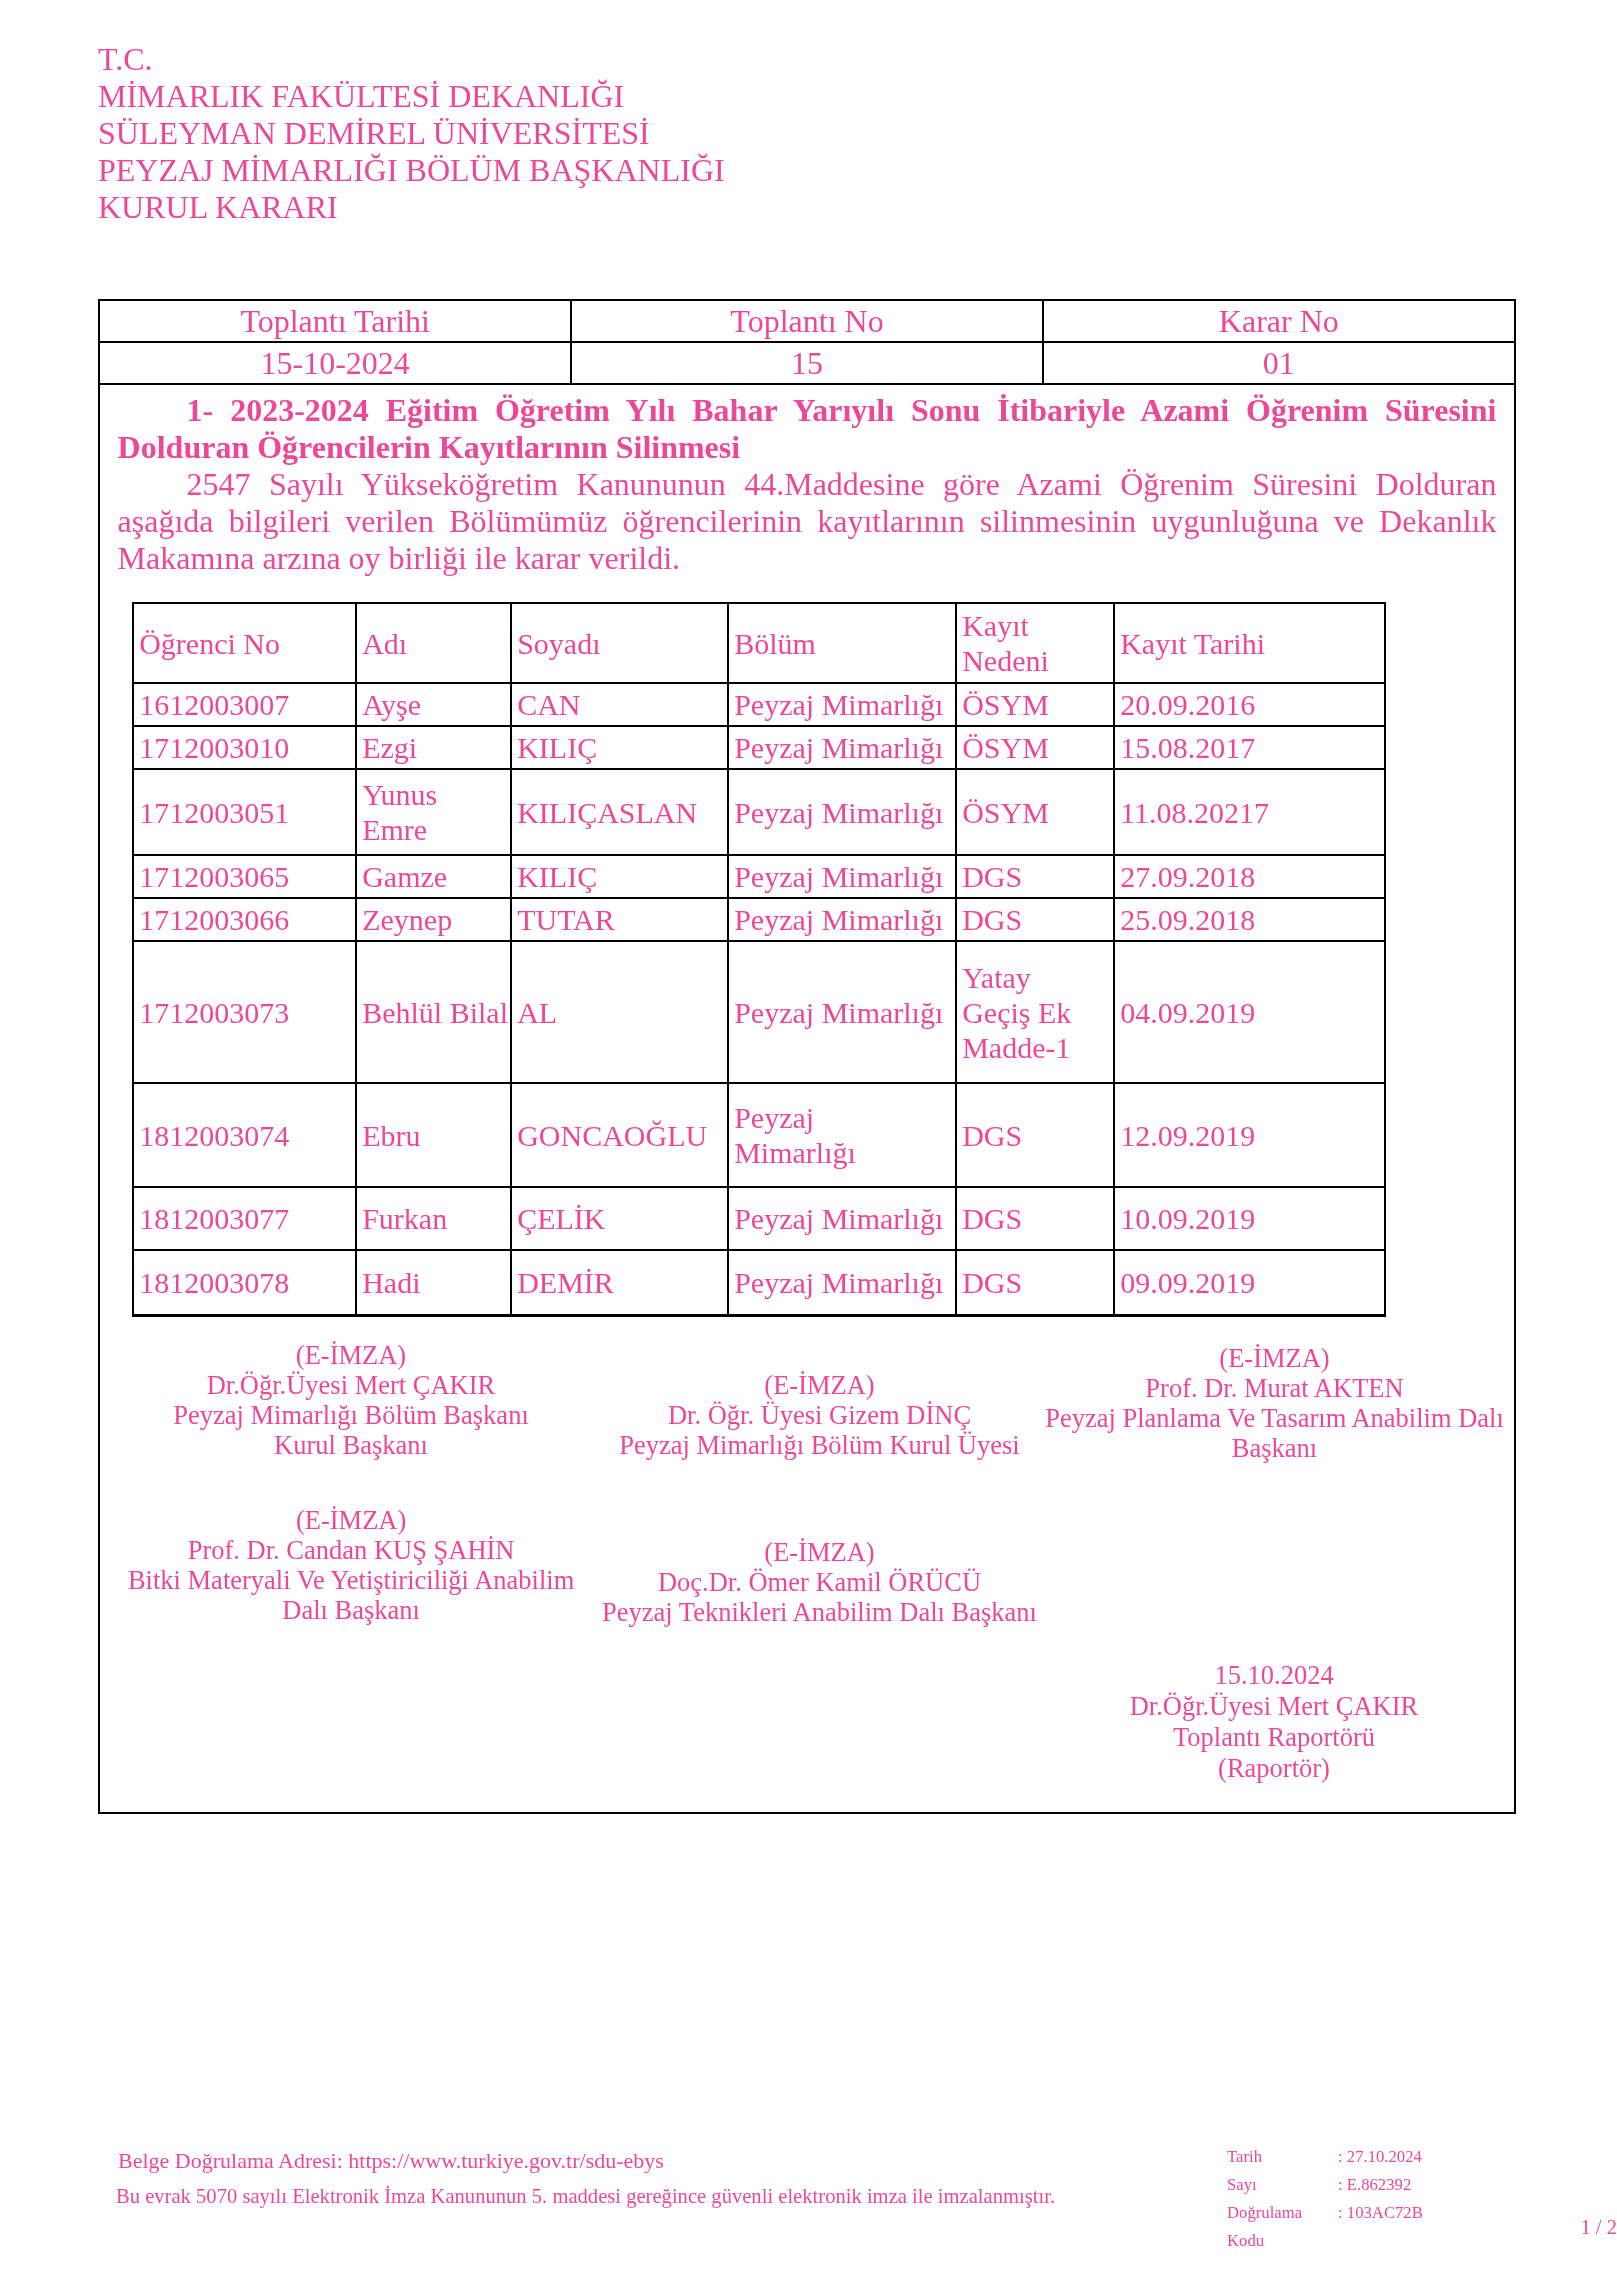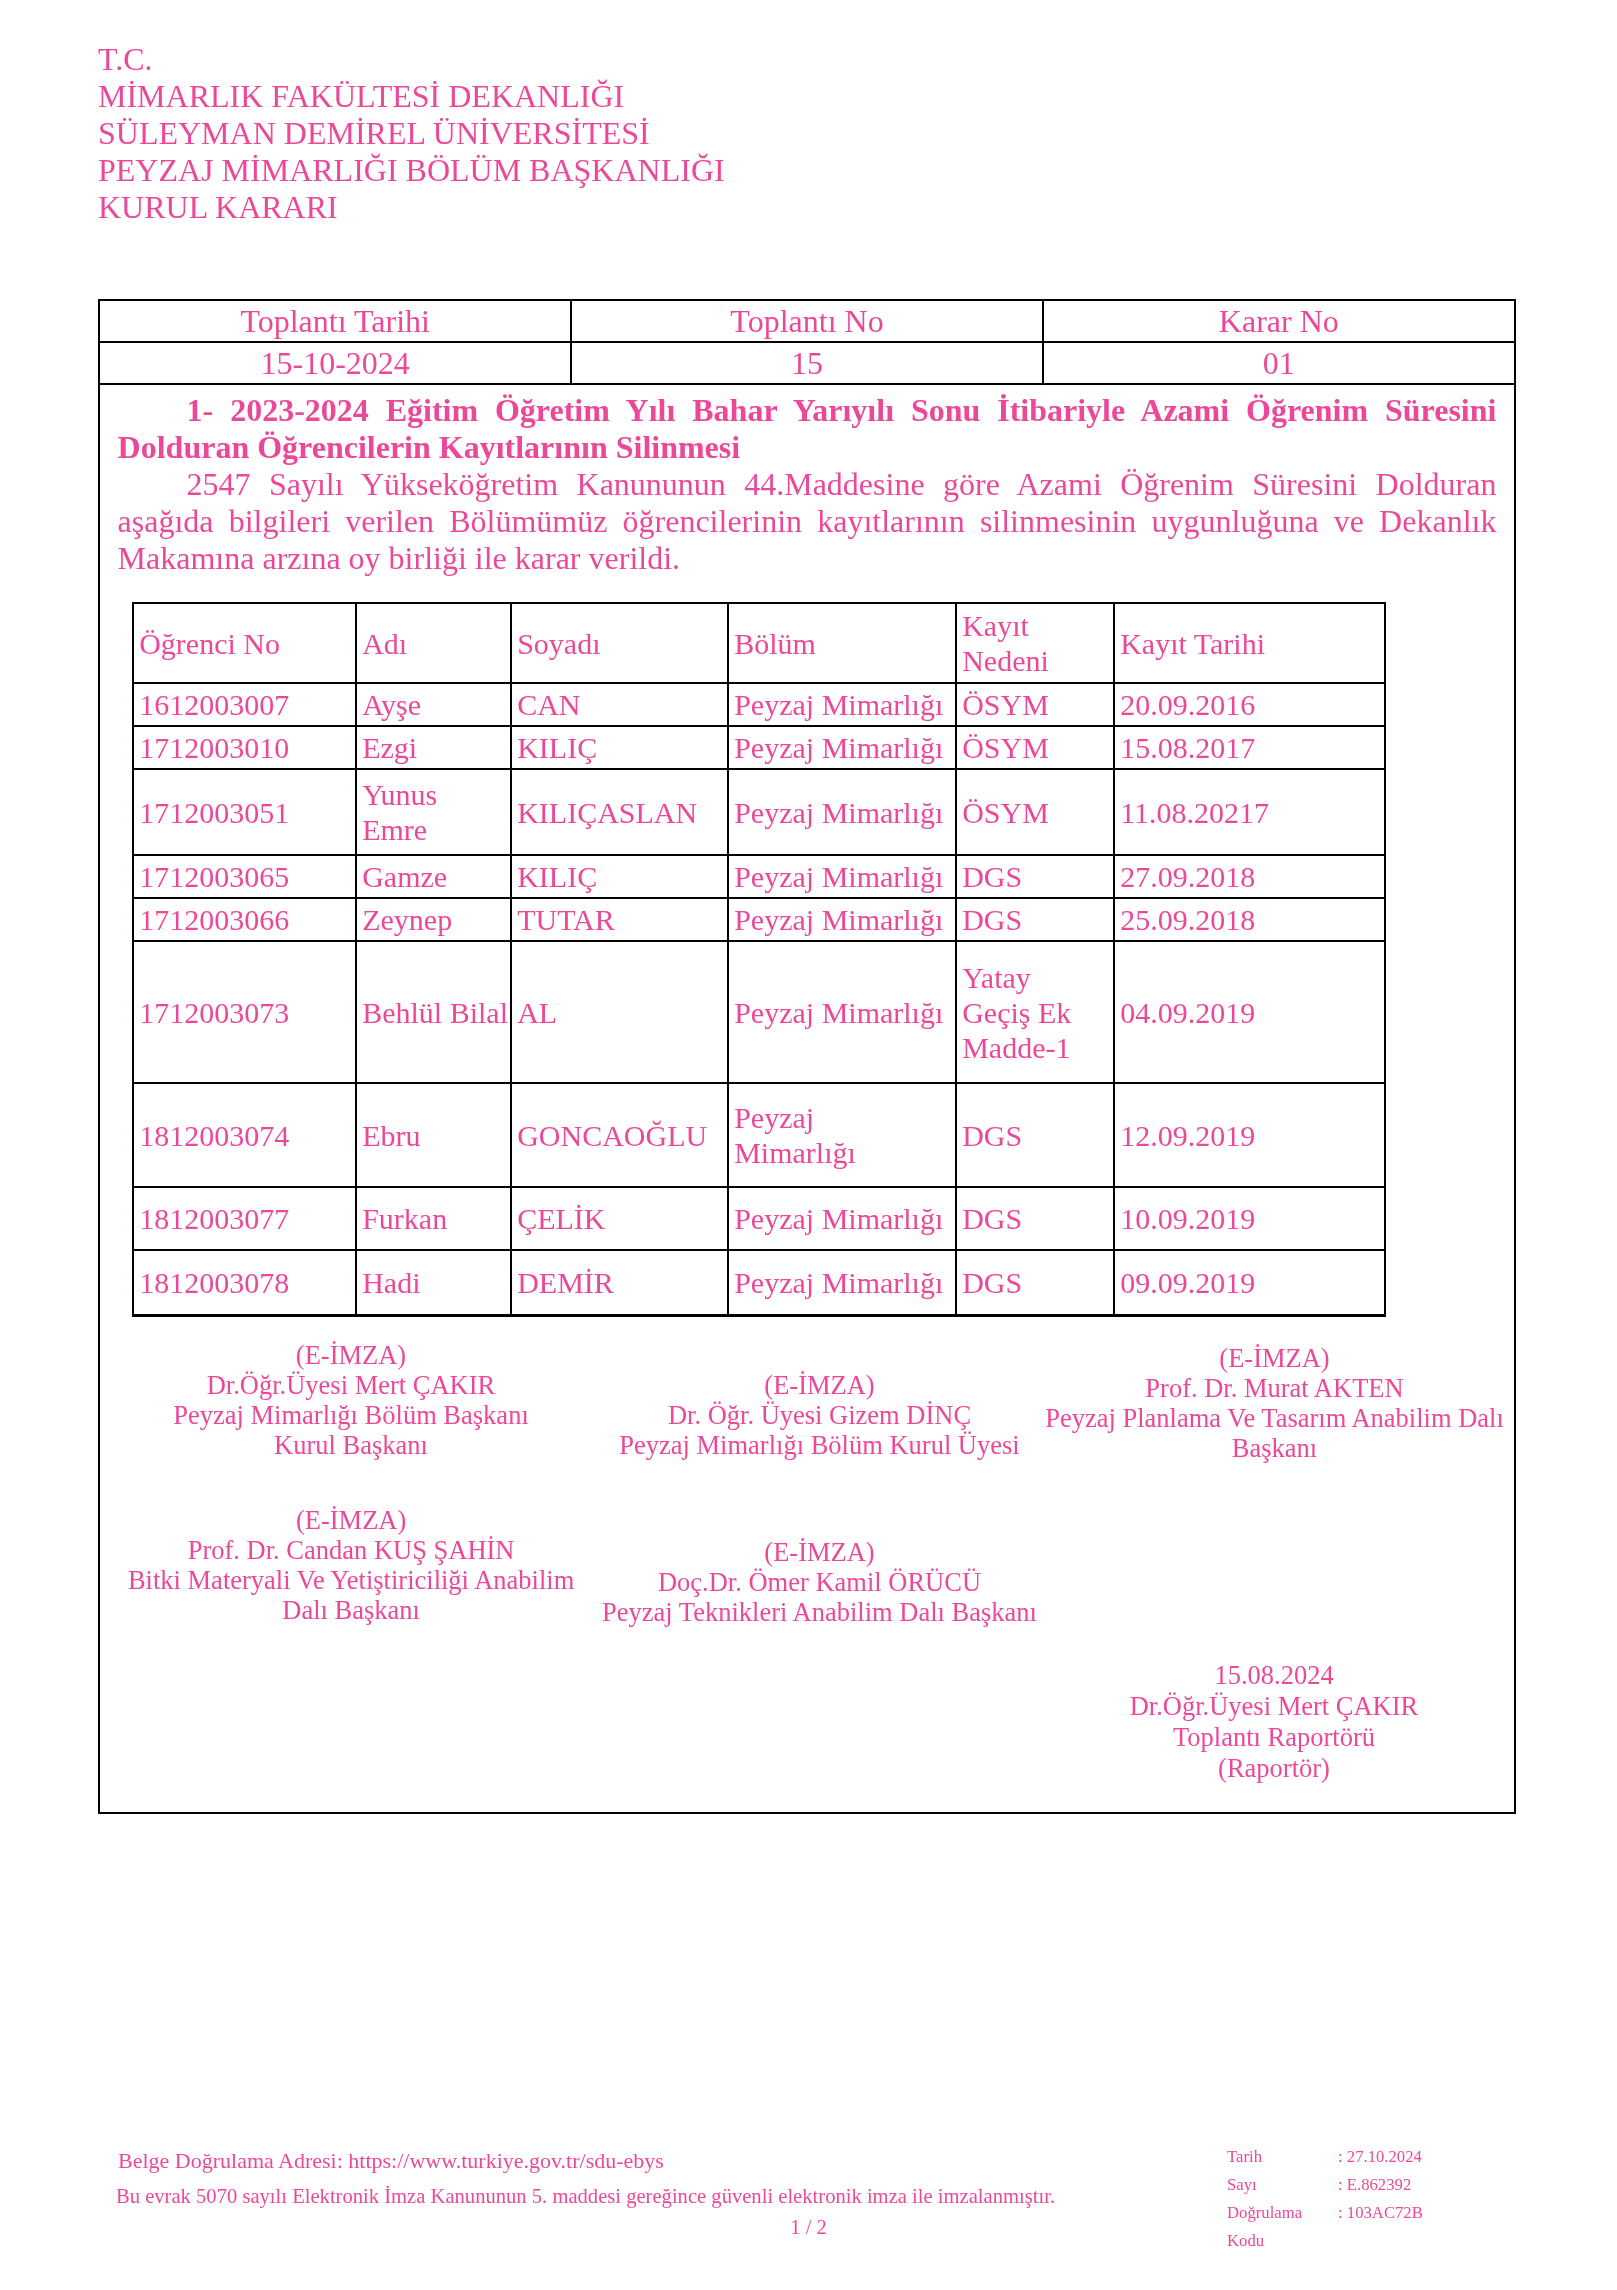--- a/index.html
+++ b/index.html
@@ -59,21 +59,21 @@
   .sig3{left:944px;top:1042px;width:461px;}
   .sig4{left:20.6px;top:1204px;width:461px;}
   .sig5{left:489px;top:1236px;width:461px;}
   .rapporteur{
     position:absolute;left:978px;top:1359px;width:392px;
     text-align:center;font-size:26.5px;line-height:31px;
   }
   
   .f-verify{position:absolute;left:118px;top:2148px;font-size:22px;}
   .f-legal{position:absolute;left:116px;top:2185px;font-size:20.6px;}
-  .f-page{position:absolute;left:0;top:2216px;width:1617px;text-align:center;font-size:20.6px;}
+  .f-page{position:absolute;left:0;top:2216px;width:1617px;text-align:right;font-size:20.6px;}
   .f-meta{
     position:absolute;left:1227px;top:2143px;
     font-size:16.7px;line-height:28px;
     display:grid;grid-template-columns:111px auto;
   }
 </style>
 </head>
 <body>
 
 <div class="page">
@@ -222,21 +222,21 @@
       <div>Prof. Dr. Candan KUŞ ŞAHİN</div>
       <div>Bitki Materyali Ve Yetiştiriciliği Anabilim Dalı Başkanı</div>
     </div>
     <div class="sig sig5">
       <div>(E-İMZA)</div>
       <div>Doç.Dr. Ömer Kamil ÖRÜCÜ</div>
       <div>Peyzaj Teknikleri Anabilim Dalı Başkanı</div>
     </div>
 
     <div class="rapporteur">
-      <div>15.08.2024</div>
+      <div>15.10.2024</div>
       <div>Dr.Öğr.Üyesi Mert ÇAKIR</div>
       <div>Toplantı Raportörü</div>
       <div>(Raportör)</div>
     </div>
 
   </div>
 
   <div class="f-verify">Belge Doğrulama Adresi: https://www.turkiye.gov.tr/sdu-ebys</div>
   <div class="f-legal">Bu evrak 5070 sayılı Elektronik İmza Kanununun 5. maddesi gereğince güvenli elektronik imza ile imzalanmıştır.</div>
   <div class="f-page">1 / 2</div>

